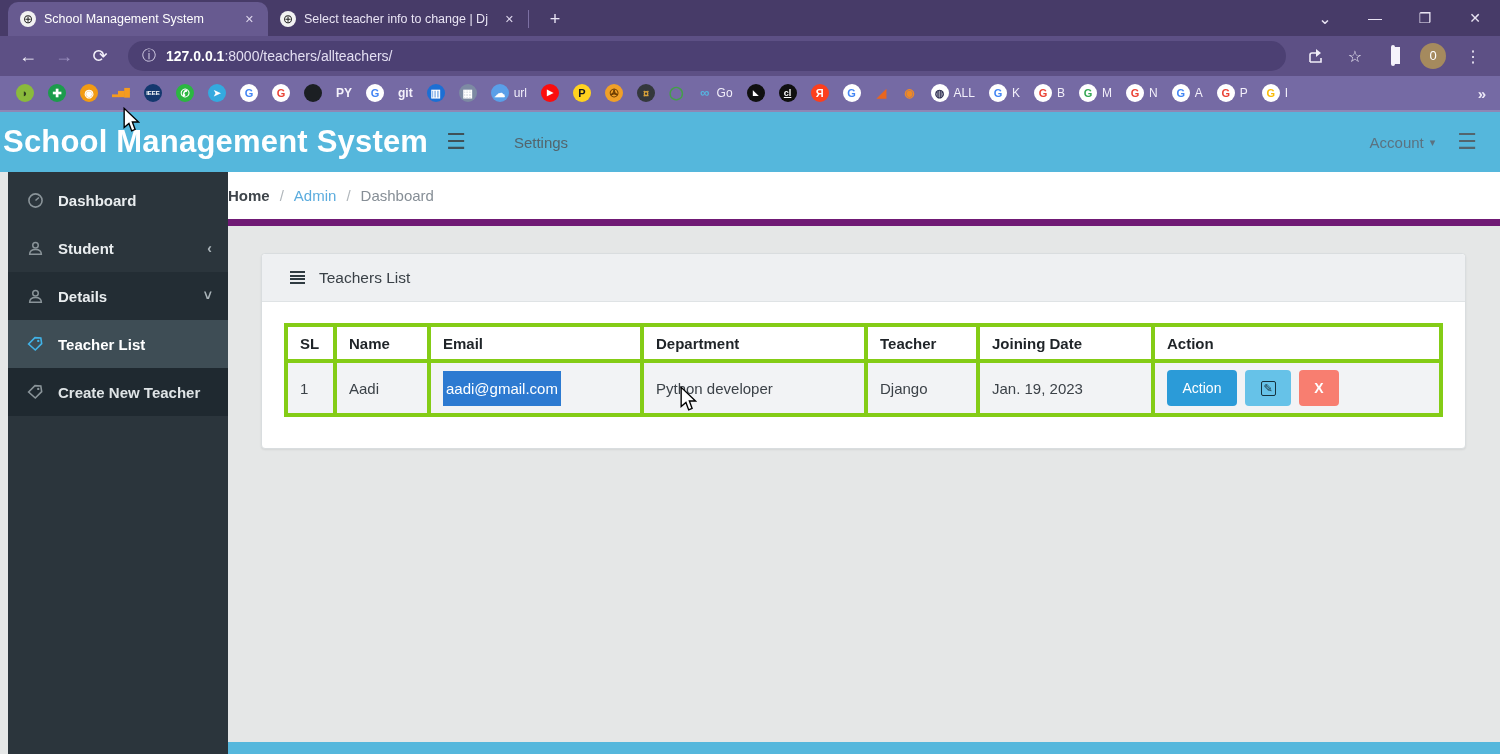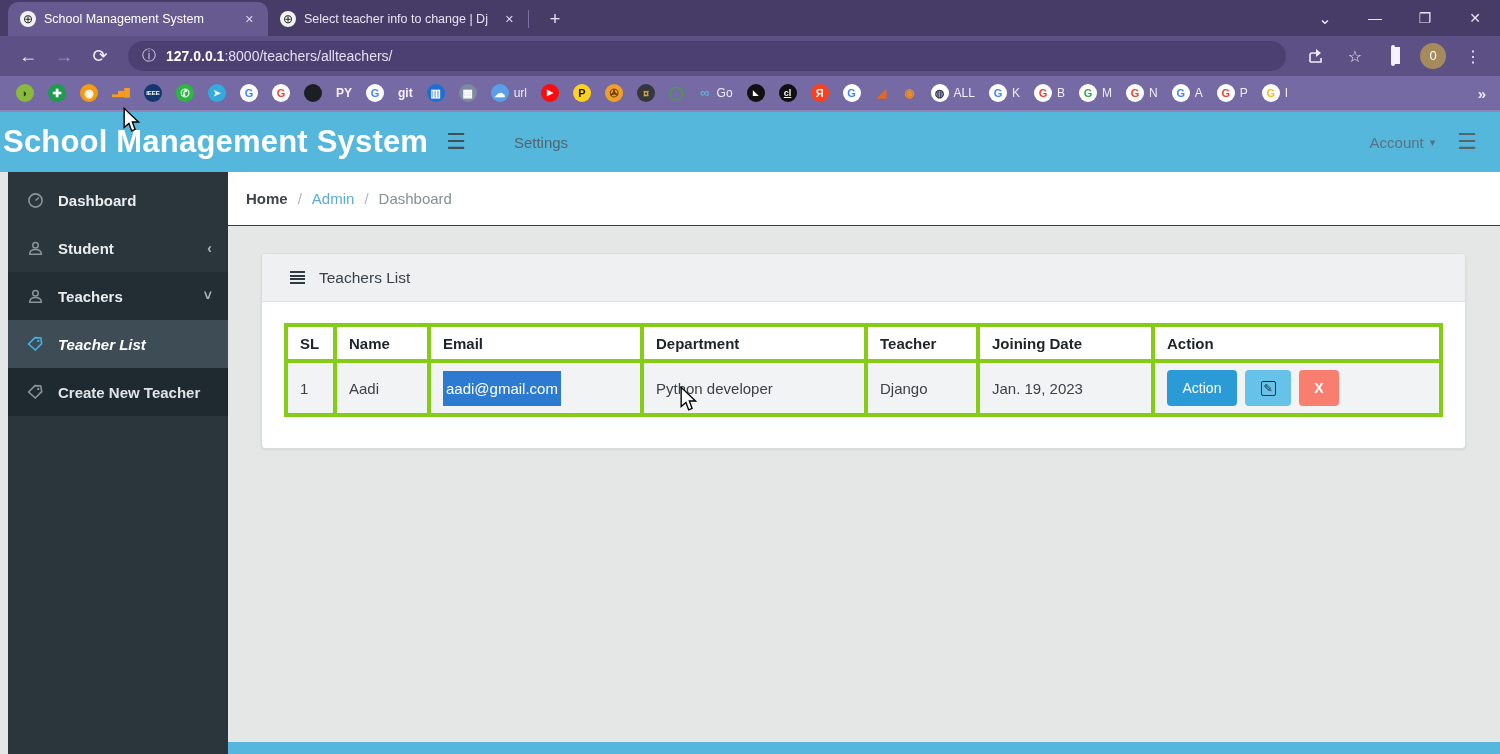--- a/index.html
+++ b/index.html
@@ -57,26 +57,26 @@
   
   .main { display:flex; height:582px;margin-left:8px; }
   .sidebar { width:220px; background:#2b353c; flex:0 0 220px; padding-top:4px; }
   .snav-item { display:flex; align-items:center; gap:14px; height:48px; padding:0 16px 0 18px; color:#e9edef;
     font-size:15px; font-weight:600; position:relative; }
   .snav-item .sicon { width:18px; height:18px; flex:0 0 18px; display:flex; align-items:center; justify-content:center; }
   .snav-item .sicon svg { display:block; }
   .snav-item .chev { position:absolute; right:16px; color:#aab4b9; font-size:14px; }
   .snav-item.open { background:#232d34; }
   .snav-item.sub { background:#232d34; font-weight:600; }
-  .snav-item.active { background:#3e4d55; color:#ffffff;font-style:italic; }
+  .snav-item.active { background:#3e4d55; color:#ffffff; }
   .snav-item.sub2 { background:#1f2930; color:#dfe4e6;text-align:right; }
 
   .content { flex:1; position:relative; background:#e5e7e7; }
-  .breadcrumbbar { height:54px; background:#ffffff; border-bottom:1px solid #701a75; display:flex; align-items:center;
-    padding-left:18px; gap:10px; font-size:15px; }
+  .breadcrumbbar { height:54px; background:#ffffff; border-bottom:7px solid #701a75; display:flex; align-items:center;
+    gap:10px; font-size:15px; }
   .bc-home { color:#3f454b; font-weight:600; }
   .bc-sep { color:#b0b6bb; }
   .bc-admin { color:#5bacde; }
   .bc-current { color:#868e96; }
 
   .card { margin:27px 34px 0 33px; background:#ffffff; border:1px solid #d9dddf; border-radius:4px;
     box-shadow:0 1px 2px rgba(0,0,0,0.08); height:196px; }
   .card-header { height:48px; background:#eef0f2; border-bottom:1px solid #dfe3e5; border-radius:4px 4px 0 0;
     display:flex; align-items:center; padding-left:28px; gap:14px; }
   .listicon { width:15px; height:13px; background:repeating-linear-gradient(#2f3b41 0 2px, transparent 2px 3.6px); }
@@ -307,21 +307,21 @@
         <span>Student</span>
         <span class="chev">‹</span>
       </div>
       <div class="snav-item open">
         <span class="sicon">
           <svg width="17" height="17" viewBox="0 0 16 16">
               <circle cx="8" cy="5" r="2.6" fill="none" stroke="#8a9499" stroke-width="1.4"></circle>
               <path d="M2.5 13.5 c0-3 2.4-4.6 5.5-4.6 s5.5 1.6 5.5 4.6 z" fill="none" stroke="#8a9499" stroke-width="1.4"></path>
             </svg>
         </span>
-        <span>Teachers</span>
+        <span>Details</span>
         <span class="chev">˅</span>
       </div>
       <div class="snav-item sub active">
         <span class="sicon">
           <svg width="17" height="17" viewBox="0 0 16 16">
               <path d="M1.5 7.5 L7.5 1.5 L13 1.8 L13.8 7.2 L7.8 13.2 Z" fill="none" stroke="#41b3e8" stroke-width="1.5"></path>
               <circle cx="10.6" cy="4.6" r="1.1" fill="#41b3e8"></circle>
             </svg>
         </span>
         <span>Teacher List</span>

